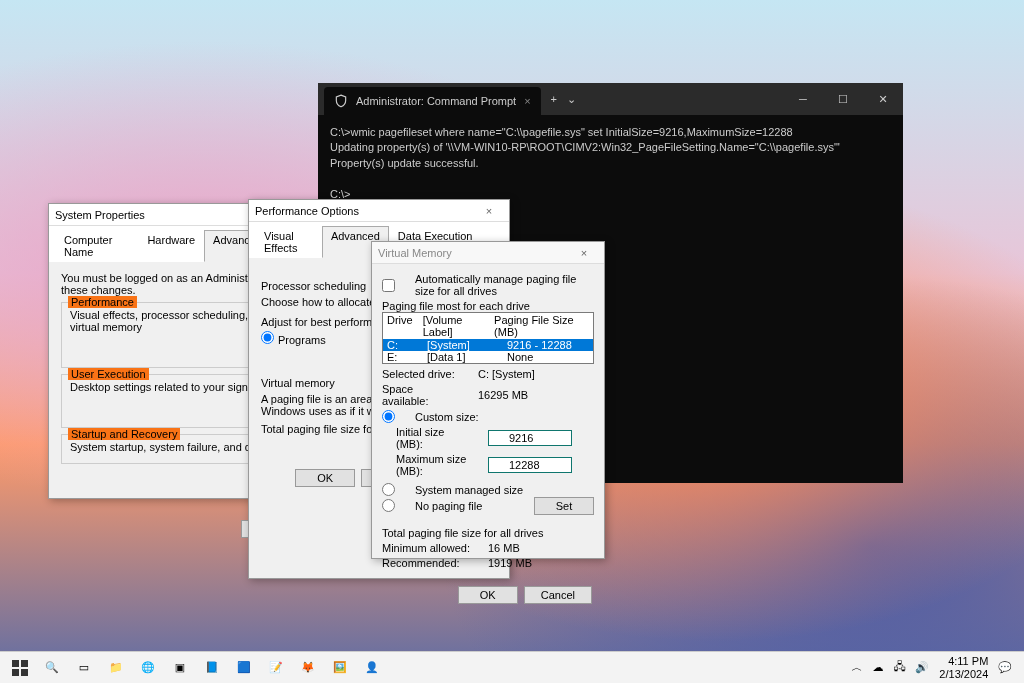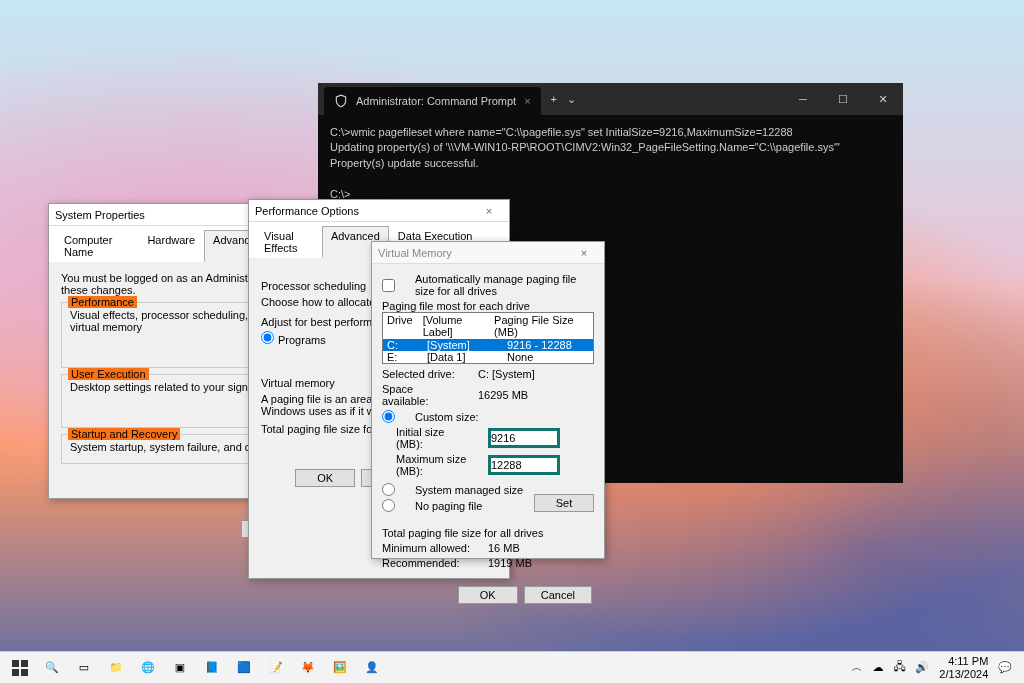--- a/index.html
+++ b/index.html
@@ -15,21 +15,21 @@
 .grp{border:1px solid #ccc;margin:6px 0;padding:6px 8px 10px;position:relative}
 .glbl{position:absolute;top:-7px;left:6px;background:#f97316;padding:0 3px}
 .btn{background:#e1e1e1;border:1px solid #999;padding:2px 16px;cursor:pointer;min-width:60px;text-align:center}
 .row{display:flex;align-items:center;gap:16px;margin:3px 0}
 .dlist{width:100%;height:52px;border:1px solid #7a7a7a;background:#fff;overflow:hidden}
 .dh{display:flex;font-size:10px;padding:1px 4px}
 .dh span:nth-child(1){width:40px}.dh span:nth-child(2){width:80px}
 .dr{display:flex;font-size:10px;padding:0 4px}
 .dr.sel{background:#0078d7;color:#fff}
 .dr span:nth-child(1){width:40px}.dr span:nth-child(2){width:80px}
-input[type=text]{border:3px solid #0f766e;padding:1px 0;width:72px}
+input[type=text]{border:1px solid #0f766e;padding:1px 20px;width:84px}
 input[type=radio],input[type=checkbox]{margin-right:4px}
 .btm{display:flex;justify-content:flex-end;gap:6px;padding:8px 12px}
 .term{position:absolute;background:#0c0c0c;color:#ccc;font-family:Consolas,monospace;font-size:12px}
 .term-tb{height:32px;background:#2b2b2b;display:flex;align-items:center}
 .term-tab{background:#0c0c0c;margin:4px 0 0 6px;height:28px;display:flex;align-items:center;padding:0 10px;border-radius:4px 4px 0 0;gap:8px}
 .term-tab svg{width:14px;height:14px}
 .term-ctrl{margin-left:auto;display:flex}
 .term-ctrl span{width:40px;height:32px;display:flex;align-items:center;justify-content:center;cursor:pointer;color:#ccc}
 .term-body{padding:10px 12px;line-height:1.4;white-space:pre-wrap}
 .tbar{position:absolute;bottom:0;left:0;right:0;height:32px;background:#f3f3f3;display:flex;align-items:center;padding:0 4px;border-top:1px solid #ccc}
@@ -179,21 +179,21 @@
         <span>Custom size:</span>
       </label>
     <div class="row">
         <span style="width:90px;padding-left:14px">Initial size (MB):</span>
         <input type="text" value="9216" style="">
       </div>
     <div class="row">
         <span style="width:90px;padding-left:14px">Maximum size (MB):</span>
         <input type="text" value="12288" style="">
       </div>
-    <div style="display:flex;justify-content:space-between;align-items:center">
+    <div style="display:flex;justify-content:space-between;align-items:flex-end">
       <div>
         <label class="row">
             <input type="radio" style="">
             <span>System managed size</span>
           </label>
         <label class="row">
             <input type="radio" style="">
             <span>No paging file</span>
           </label>
       </div>

